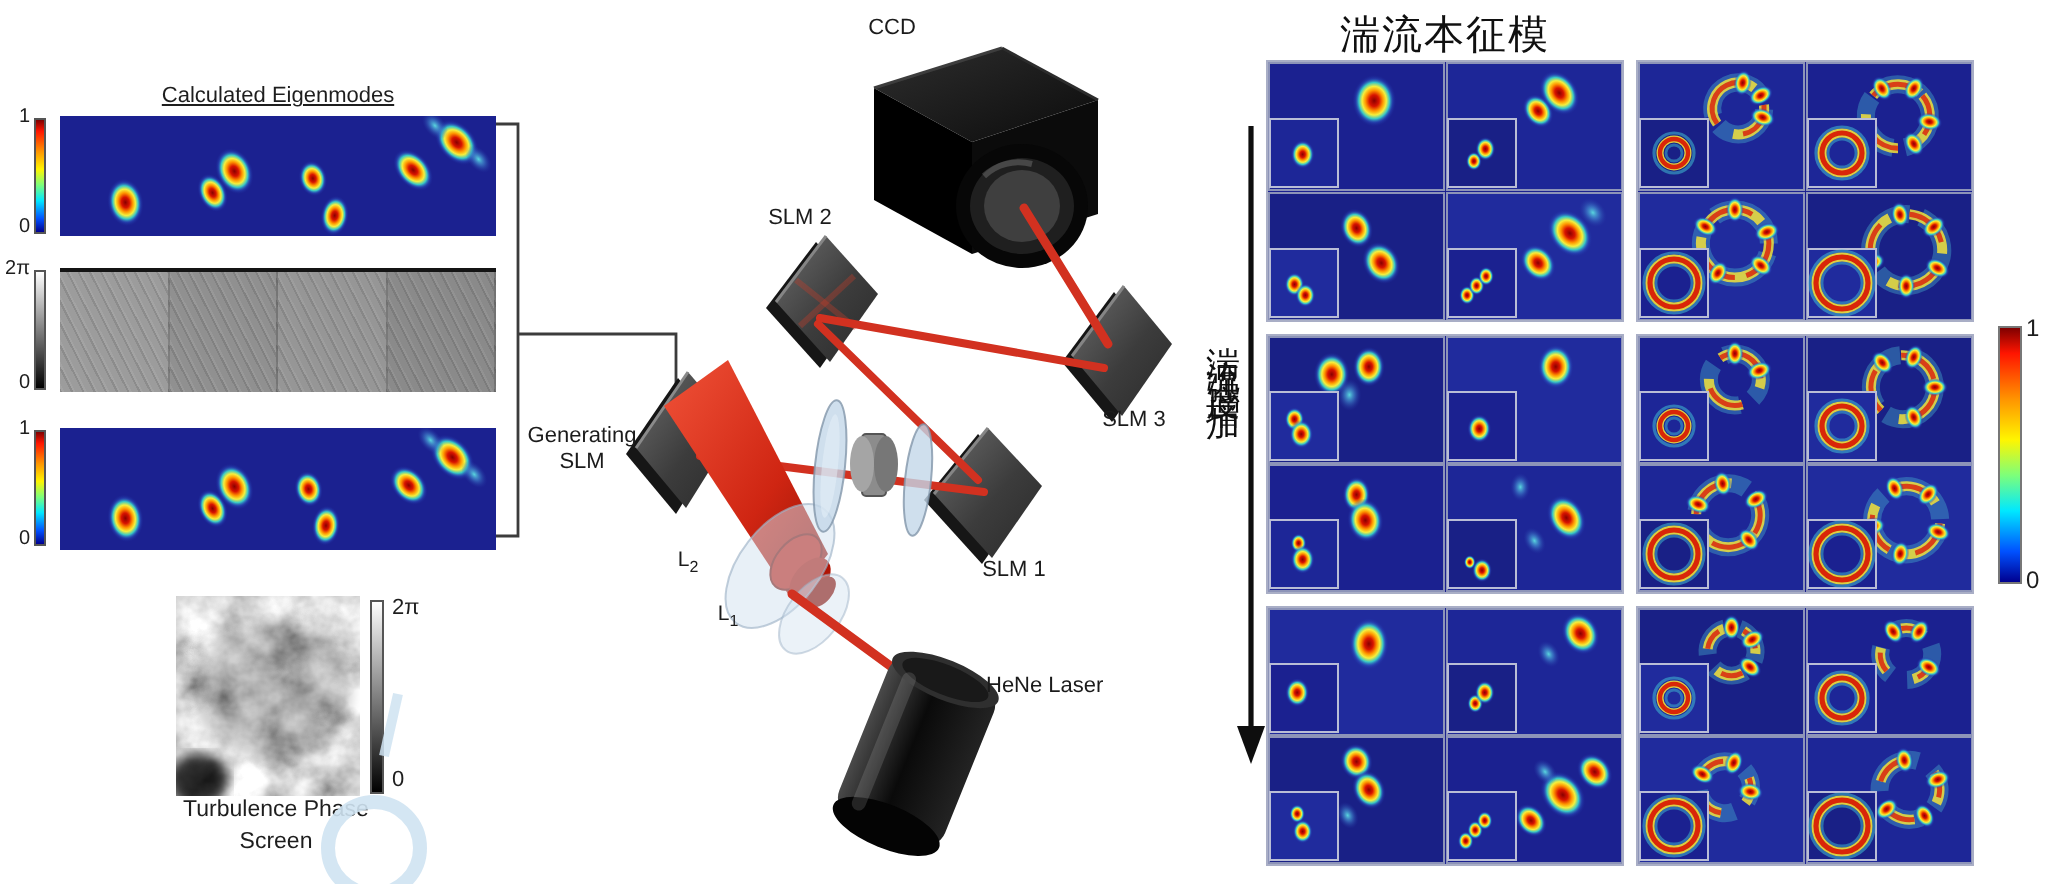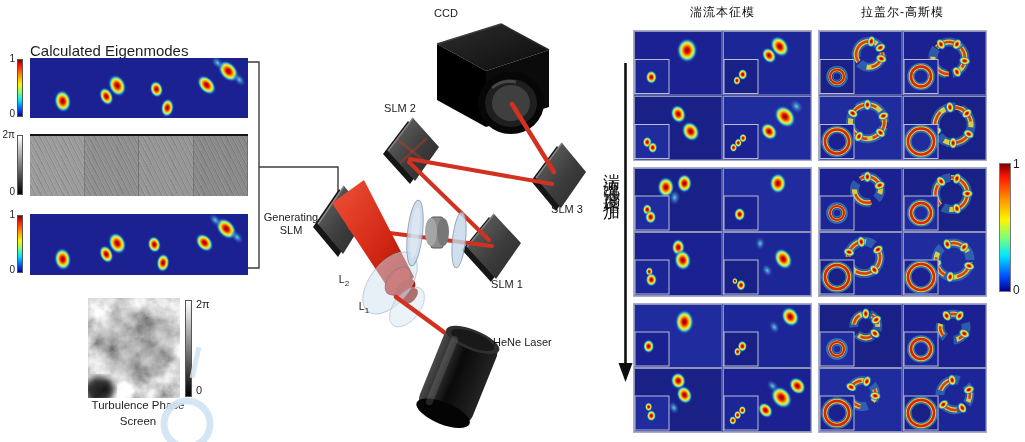--- a/index.html
+++ b/index.html
@@ -1,31 +1,31 @@
 <!DOCTYPE html>
 <html><head>
 <meta charset="utf-8">
 <style>
   html,body{margin:0;padding:0;background:#fff;}
   #figure-root{position:relative;width:1025px;height:442px;background:#fff;overflow:hidden;
     font-family:"Liberation Sans",sans-serif;}
   .abs{position:absolute;}
-  .ptitle{position:absolute;left:30px;width:218px;font-size:15px;color:#1e1e1e;}
+  .ptitle{position:absolute;left:30px;width:218px;text-align:center;font-size:11px;color:#1e1e1e;text-decoration:underline;}
   .lpanel{position:absolute;left:30px;width:218px;background:#1b2190;}
   .cbar{position:absolute;left:17px;width:6px;border:1px solid #555;box-sizing:border-box;}
   .jet{background:linear-gradient(to bottom,#7f0000 0%,#ff1500 10%,#ff9400 28%,#fff500 44%,#7dff7a 58%,#00e8ff 72%,#0051ff 88%,#00008f 100%);}
   .grayscale{background:linear-gradient(to top,#000 0%,#fff 100%);}
   .cbl{position:absolute;font-size:10px;color:#1e1e1e;width:14px;text-align:right;}
   .cblr{position:absolute;font-size:11px;color:#1e1e1e;text-align:left;}
   #holo-panel{position:absolute;left:30px;top:134px;width:218px;height:62px;display:flex;
     border-top:2px solid #141414;box-sizing:border-box;}
   .holo-seg{flex:1;border-right:1px solid rgba(70,70,70,0.35);
     background-image:repeating-linear-gradient(63deg, rgba(0,0,0,0.10) 0px, rgba(0,0,0,0.10) 1px,
       rgba(255,255,255,0.07) 1px, rgba(255,255,255,0.07) 2px, transparent 2px, transparent 5px);}
-  .cjk-header{position:absolute;top:4px;font-size:12px;color:#101010;text-align:center;letter-spacing:1px;}
+  .cjk-header{position:absolute;top:4px;font-size:20px;color:#101010;text-align:center;letter-spacing:1px;}
   #turb-arrow-label{position:absolute;left:600px;top:160px;font-size:17px;color:#101010;
     writing-mode:vertical-rl;text-orientation:upright;letter-spacing:6px;}
   .rpanel{position:absolute;border:1px solid #a9aec6;box-sizing:border-box;background:#1b2190;}
   #right-cbar{position:absolute;left:999px;top:163px;width:12px;height:129px;border:1px solid #777;box-sizing:border-box;}
   .rcbl{position:absolute;left:1013px;font-size:12px;color:#1e1e1e;}
   .turb-caption{position:absolute;left:70px;width:136px;text-align:center;font-size:11.5px;color:#1e1e1e;}
   svg text{font-family:"Liberation Sans",sans-serif;}
 </style>
 </head>
 <body>
@@ -245,21 +245,20 @@
     <text x="567" y="213" font-size="11" fill="#1b1b1b" text-anchor="middle">SLM 3</text>
     <text x="507" y="288" font-size="11" fill="#1b1b1b" text-anchor="middle">SLM 1</text>
     <text x="291" y="221" font-size="11" fill="#1b1b1b" text-anchor="middle">Generating</text>
     <text x="291" y="234" font-size="11" fill="#1b1b1b" text-anchor="middle">SLM</text>
     <text x="344" y="283" font-size="10.5" fill="#1b1b1b" text-anchor="middle"><tspan>L</tspan><tspan dy="3" font-size="8">2</tspan></text>
     <text x="364" y="310" font-size="10.5" fill="#1b1b1b" text-anchor="middle"><tspan>L</tspan><tspan dy="3" font-size="8">1</tspan></text>
     <text x="493" y="346" font-size="11" fill="#1b1b1b">HeNe Laser</text>
   </svg>
 
   <div class="cjk-header" style="left:633px;width:179px">湍流本征模</div>
-  <div class="cjk-header" style="left:818px;width:169px">拉盖尔-高斯模</div>
 
   <svg class="abs" style="left:612px;top:55px" width="27" height="332">
     <line x1="13.5" y1="8" x2="13.5" y2="310" stroke="#0e0e0e" stroke-width="2.6"></line>
     <polygon points="6.5,308 20.5,308 13.5,327" fill="#0e0e0e"></polygon>
   </svg>
   <div id="turb-arrow-label">湍流强度增加</div>
 
   <div id="right-panels" class="abs" style="left:0;top:0;width:1025px;height:442px;pointer-events:none">
       <div class="rpanel" style="left: 633px; top: 30px; width: 179px; height: 131px;">
         <svg width="88.5" height="64.5" style="position: absolute; left: 0px; top: 0px;">

